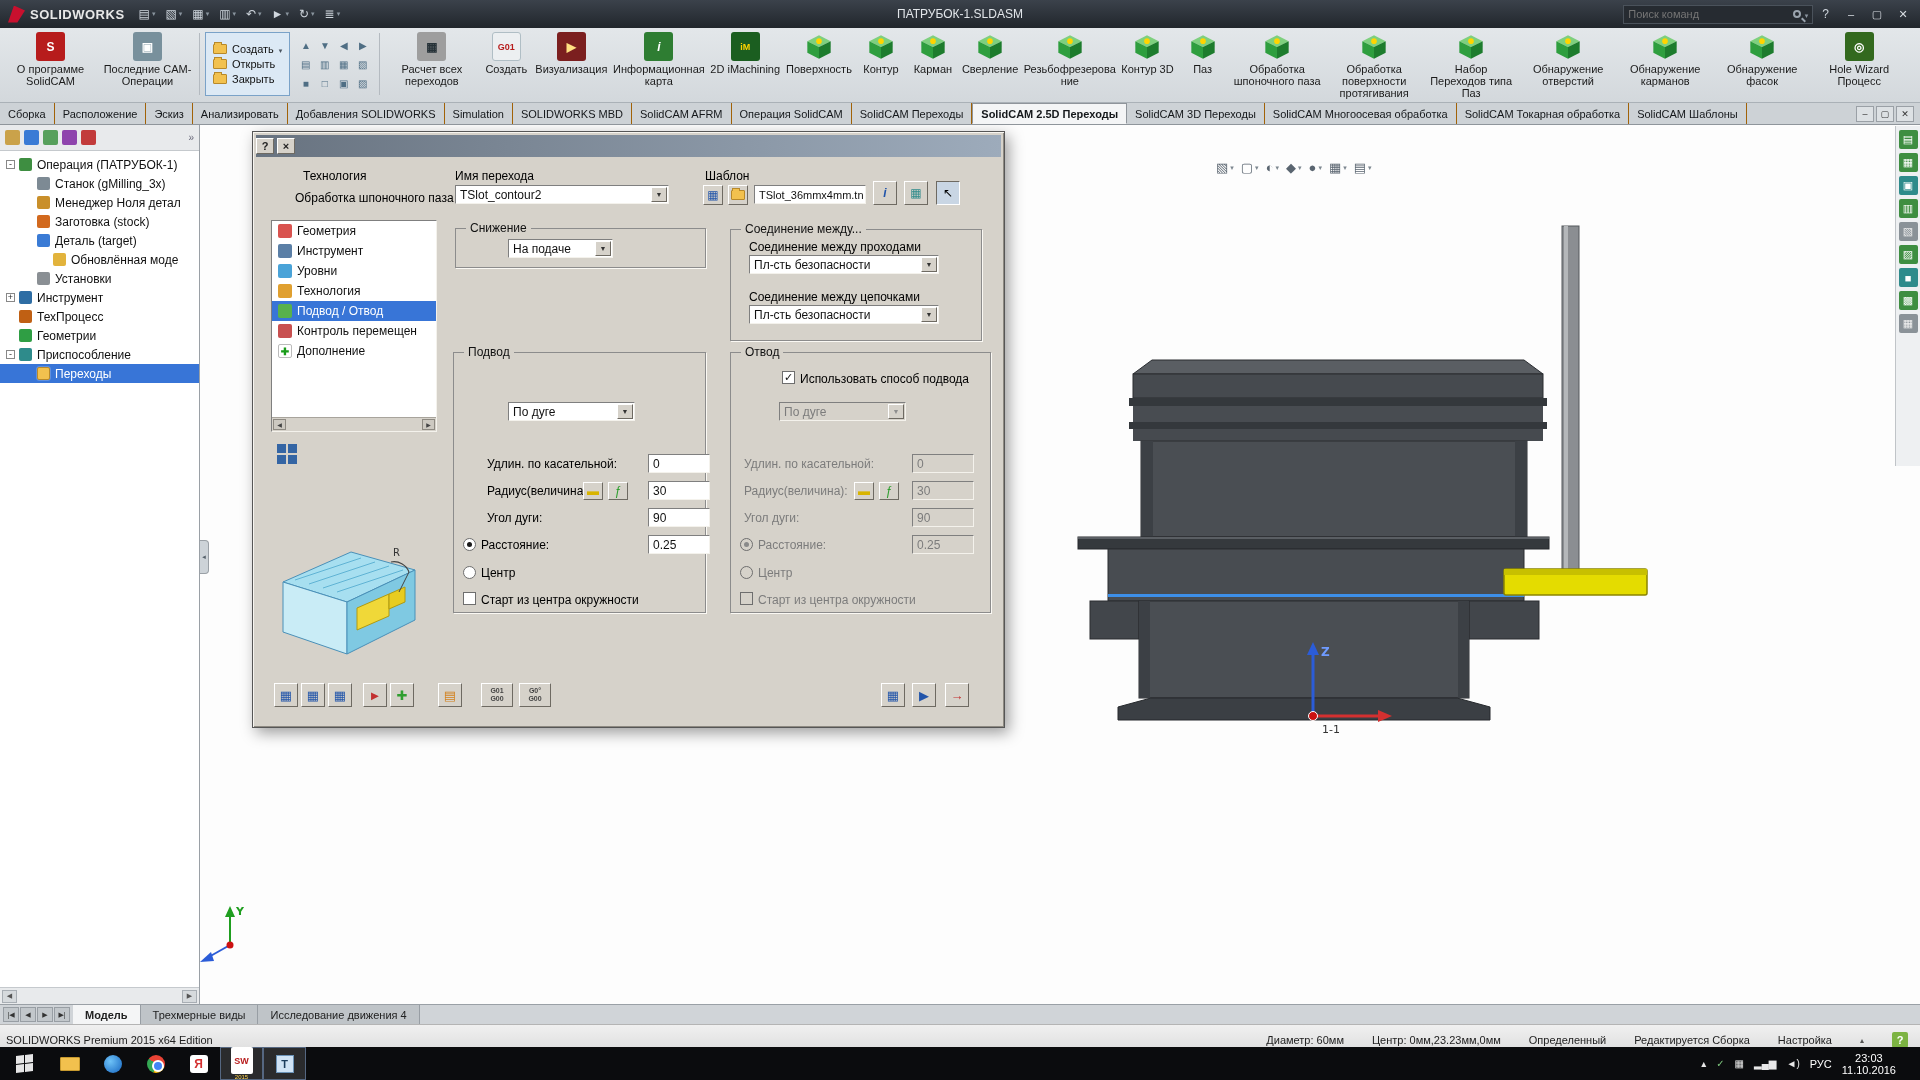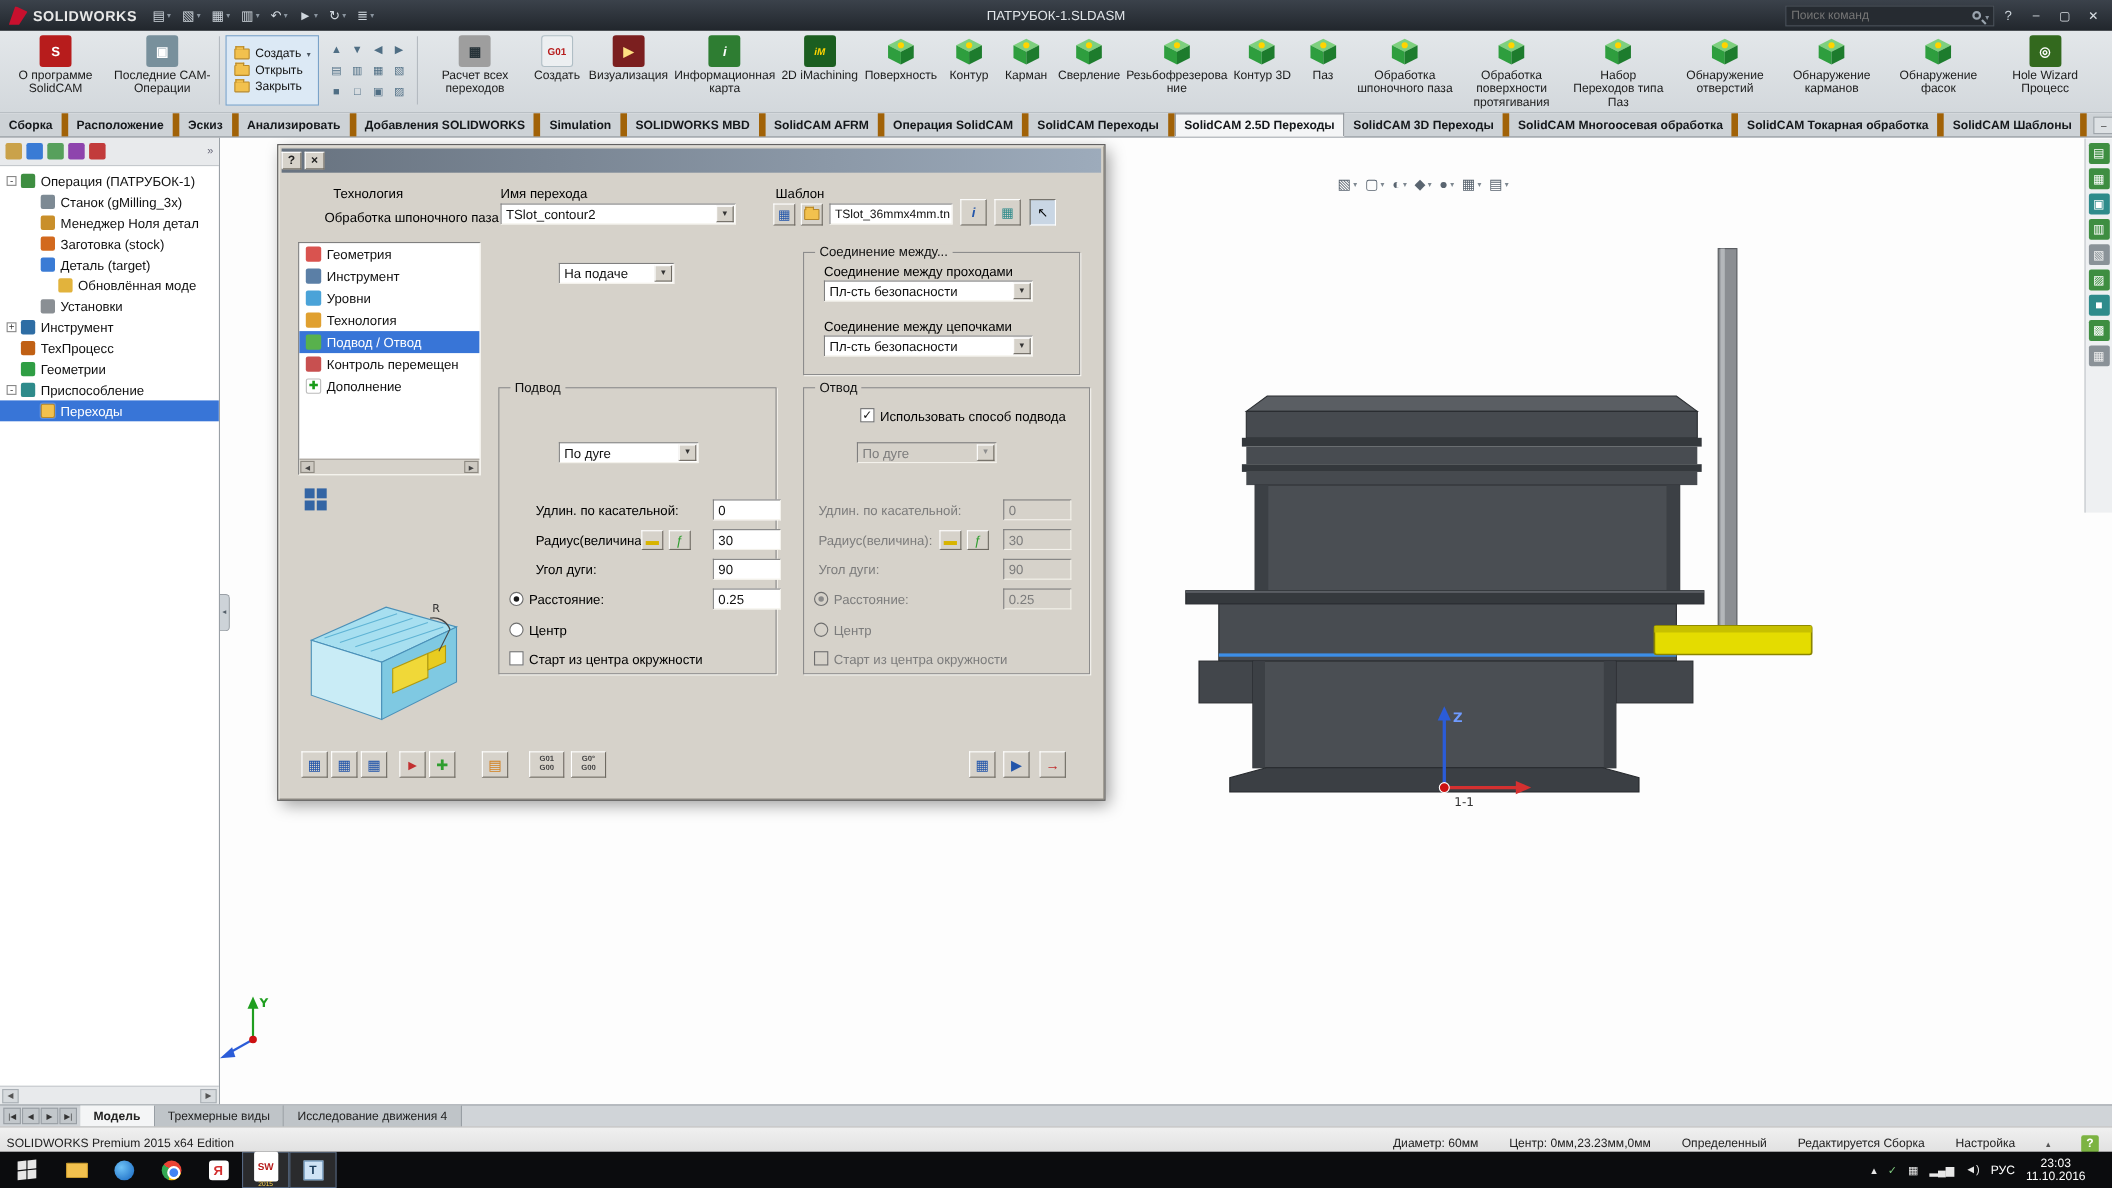--- a/index.html
+++ b/index.html
@@ -33,36 +33,36 @@
   .rb-ic { width:29px; height:29px; flex:none; display:flex; align-items:center; justify-content:center; border-radius:3px; font-weight:bold; font-size:12px; }
   .rb-ic svg { display:none; width:28px; height:28px; }
   .rb-ic.ic-cube svg { display:block; }
   .rb-label { font-size:11px; line-height:12px; text-align:center; color:#1b1b1b; margin-top:2px; word-wrap:break-word; max-width:96px; }
   .ic-about  { background:#b71c1c; color:#fff; }
   .ic-recent { background:#78909c; color:#fff; }
   .ic-calc   { background:#9e9e9e; color:#263238; }
   .ic-gcode  { background:#eceff1; color:#b71c1c; font-size:9px; border:1px solid #b0bec5; }
   .ic-sim    { background:#7b1f1f; color:#ffe082; }
   .ic-info   { background:#2e7d32; color:#fff; font-style:italic; }
-  .ic-imach  { background:#1b5e20; color:#ffd400; font-size:9px;font-style:italic; }
+  .ic-imach  { background:#1b5e20; color:#ffd400; font-size:9px; }
   .ic-wizard { background:#33691e; color:#fff; }
   .rb-sep { width:1px; background:#b4bac0; height:62px; margin:0 3px; flex:none; }
   .rb-file { display:flex; flex-direction:column; justify-content:center; gap:3px; background:#dce9f5; border:1px solid #7aa2c8; padding:3px 7px; height:64px; align-self:center; margin:0 2px; flex:none; }
   .rb-file-item { display:flex; align-items:center; gap:5px; font-size:11px; white-space:nowrap; }
   .folder-ic { width:14px; height:10px; background:#f2c14e; border:1px solid #b8892a; border-radius:1px; position:relative; flex:none; }
   .folder-ic::before { content:""; position:absolute; top:-3px; left:0; width:6px; height:2px; background:#f2c14e; border:1px solid #b8892a; border-bottom:none; }
   .caret-el { display:none; }
   .has-caret .caret-el { display:inline-block; }
   .caret-el::after { content:"▾"; font-size:7px; color:#4a5560; }
   .rb-grid { display:grid; grid-template-columns:repeat(4,19px); grid-auto-rows:19px; align-content:center; align-self:center; margin:0 4px; flex:none; }
   .rb-mini { display:flex; align-items:center; justify-content:center; font-size:10px; color:#4f6e84; }
 
   
   .tabrow { position:absolute; top:103px; left:0; right:0; height:22px; background:#cdd2d6; border-bottom:1px solid #8f959b; display:flex; align-items:stretch; z-index:7; }
-  .tab { display:flex; align-items:center; padding:0 8px; font-size:11px; border-right:6px solid #a16207; white-space:nowrap; color:#14171a;font-weight:bold; }
+  .tab { display:flex; align-items:center; padding:0 8px; font-size:11px; border-right:1px solid #a16207; white-space:nowrap; color:#14171a; }
   .tab.active { background:#f4f5f6; font-weight:bold; border:1px solid #8f959b; border-bottom:1px solid #f4f5f6;text-align:center; }
   .tab-fill { flex:1; }
   .doc-ctrls { display:flex; align-items:center; gap:2px; padding:0 6px; }
   .doc-ctrl { width:18px; height:16px; background:#dde1e4; border:1px solid #9aa0a6; font-size:9px; display:flex; align-items:center; justify-content:center; color:#333; }
 
   
   .gfx { position:absolute; left:0; top:125px; width:1920px; height:879px; z-index:1; background:#fdfdfd; }
   .vp-toolbar { position:absolute; left:1216px; top:160px; display:flex; gap:7px; z-index:2; }
   .vp-tool { display:flex; align-items:center; color:#5a6570; font-size:13px; }
   .vp-tool::after { content:"▾"; font-size:7px; margin-left:2px; color:#7d8790; }
@@ -837,20 +837,23 @@
         <span>Дополнение</span>
       </div>
     </div>
   <div class="blue-squares">
       <span></span>
       <span></span>
       <span></span>
       <span></span>
     </div>
 
+  <div class="grp" style="left:202px;top:96px;width:251px;height:40px">
+    <span class="leg">Снижение</span>
+  </div>
   <div class="combo" style="left:255px;top:107px;width:105px">
     <span>На подаче</span>
     <span class="dd"></span>
   </div>
 
   <div class="grp" style="left:477px;top:97px;width:252px;height:112px">
     <span class="leg">Соединение между...</span>
   </div>
   <span class="dlbl" style="left:496px;top:108px">Соединение между проходами</span>
   <div class="combo" style="left:496px;top:123px;width:190px">

